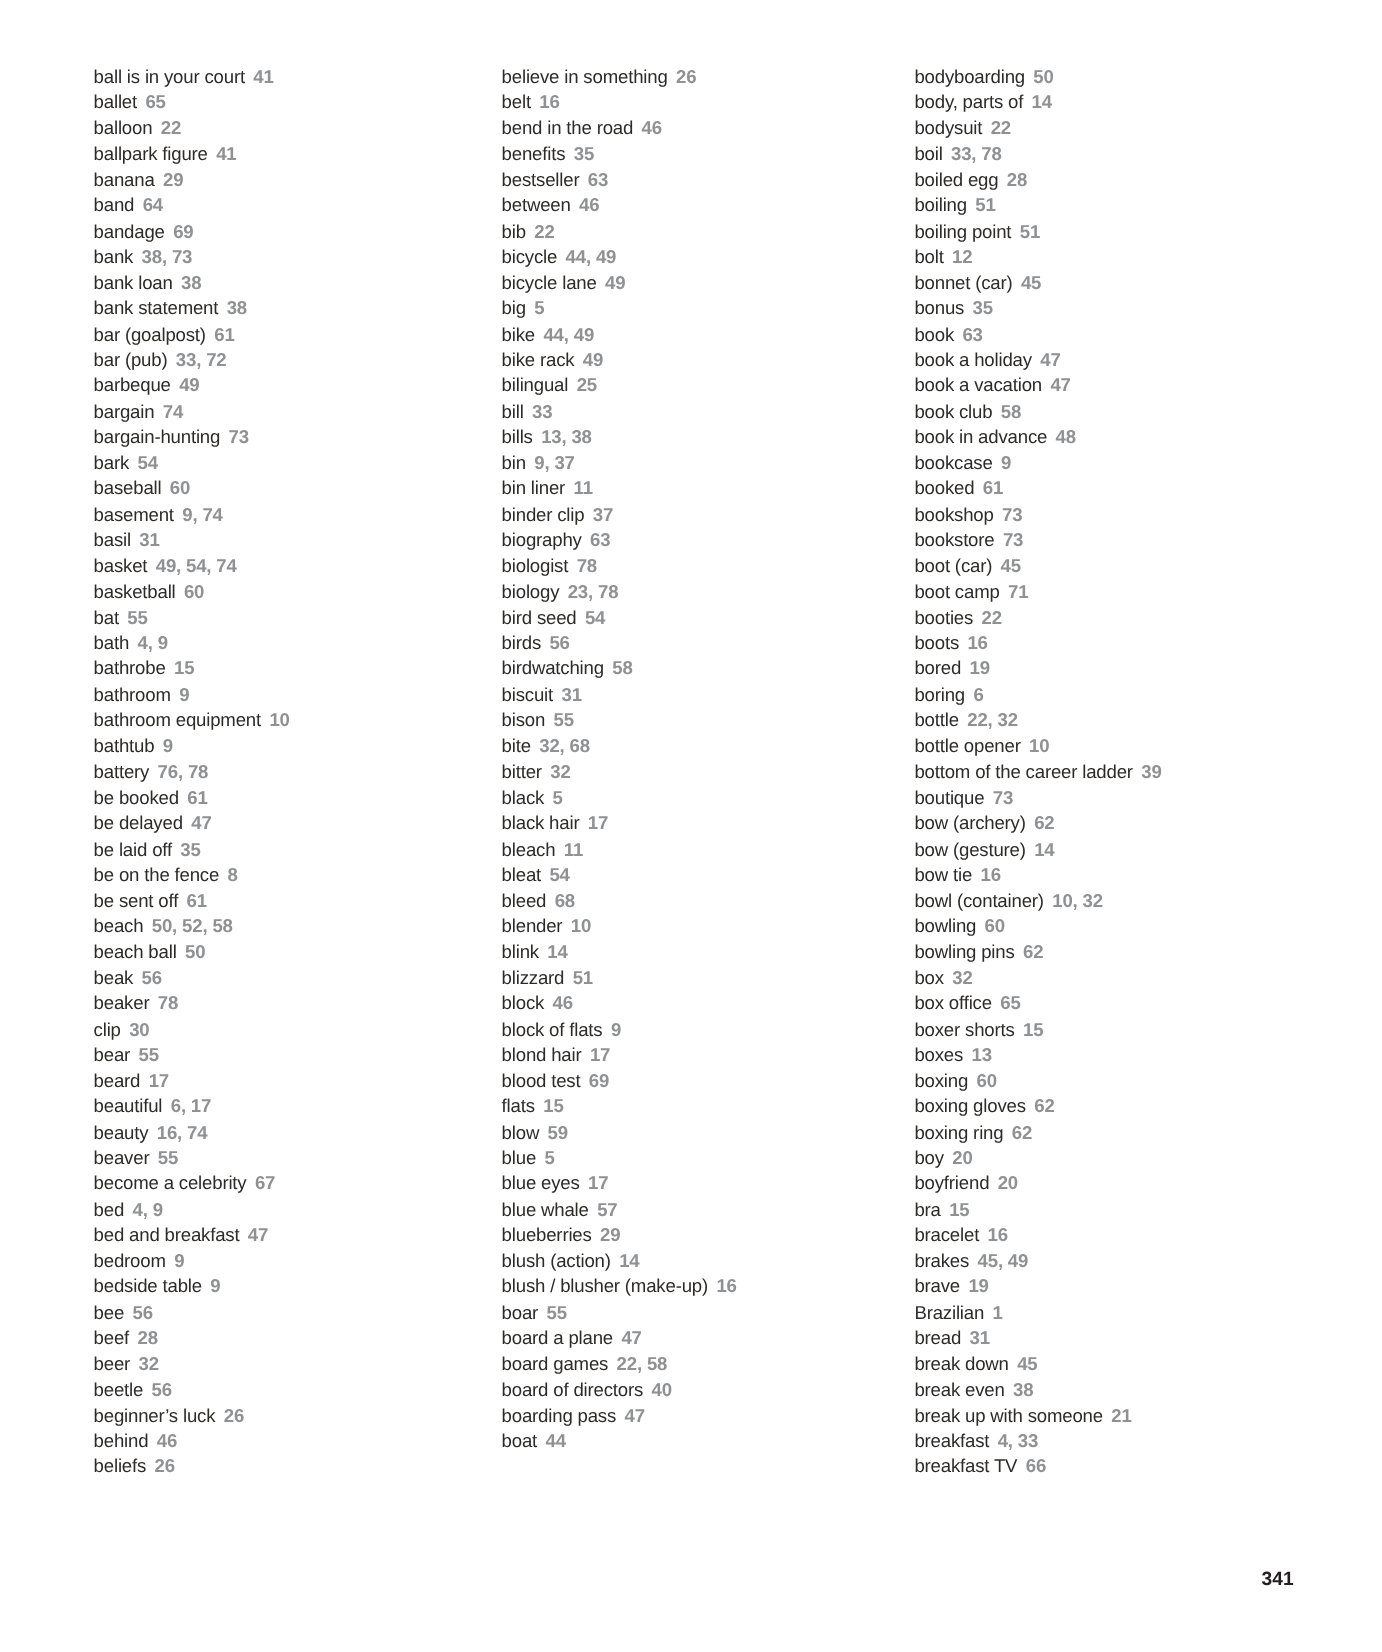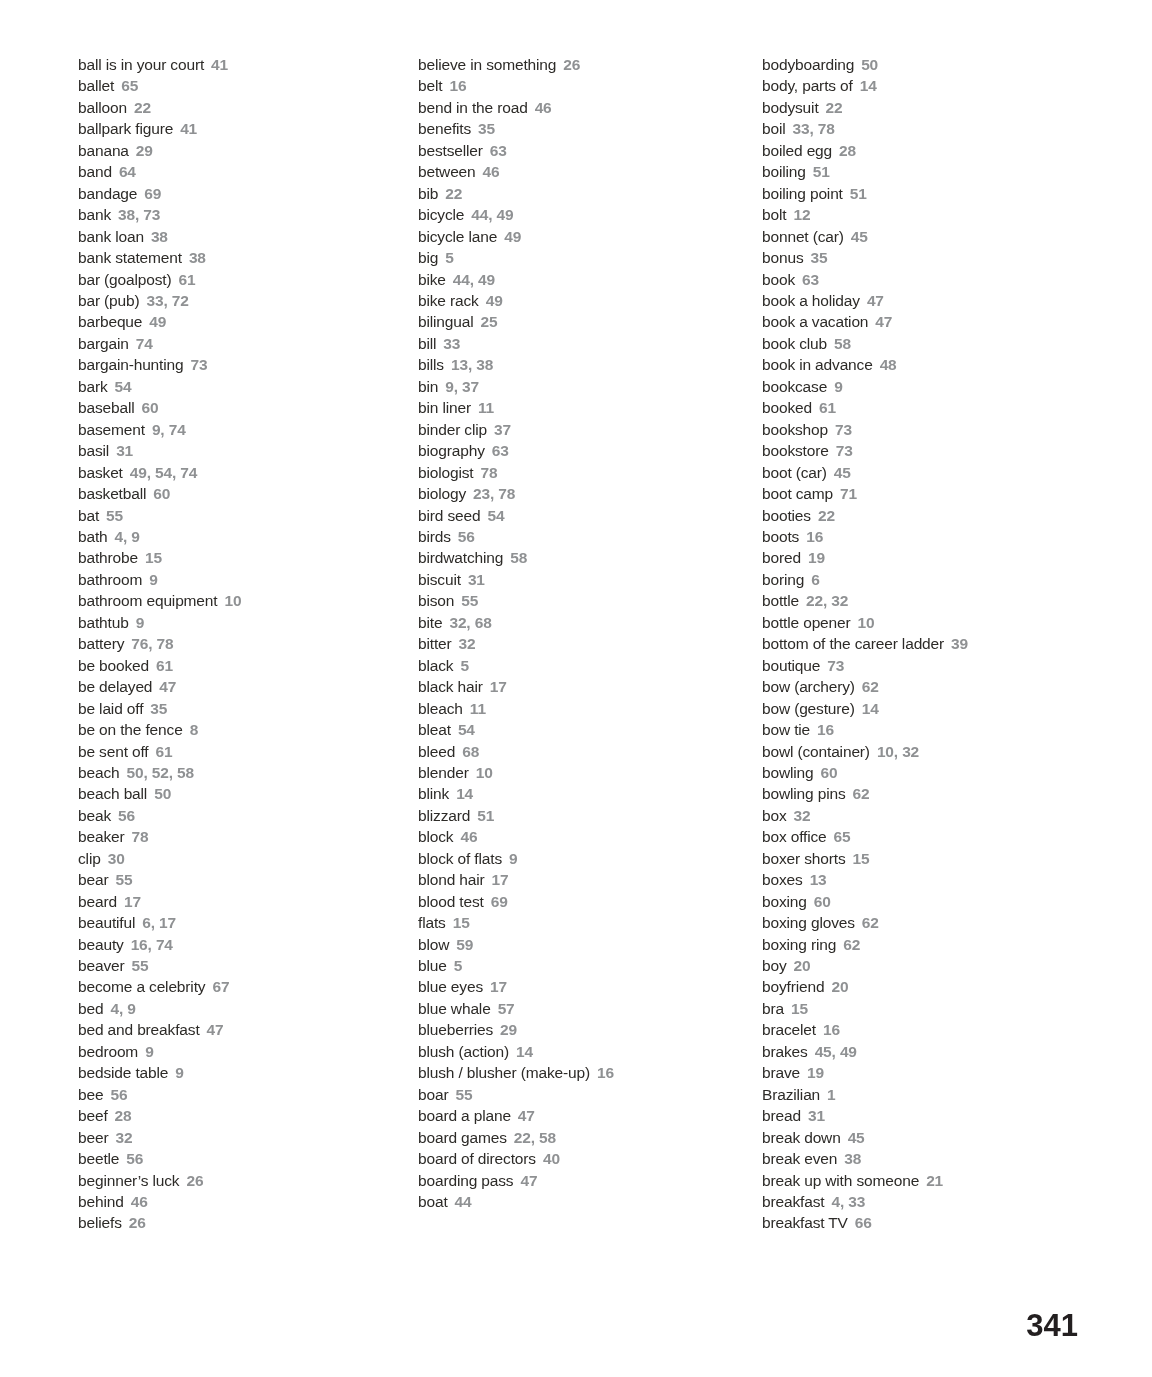--- a/index.html
+++ b/index.html
@@ -38,21 +38,21 @@
   }
   .entry .pages {
     color: #8f9193;
     font-weight: bold;
     margin-left: 7px;
   }
   .page-number {
     position: absolute;
     top: 1308px;
     right: 74px;
-    font-size: 31px;
+    font-size: 16px;
     font-weight: bold;
     color: #231f20;
     letter-spacing: 0px;
   }
 </style>
 </head>
 <body>
 
 <div class="columns">
   <div class="col c1">

